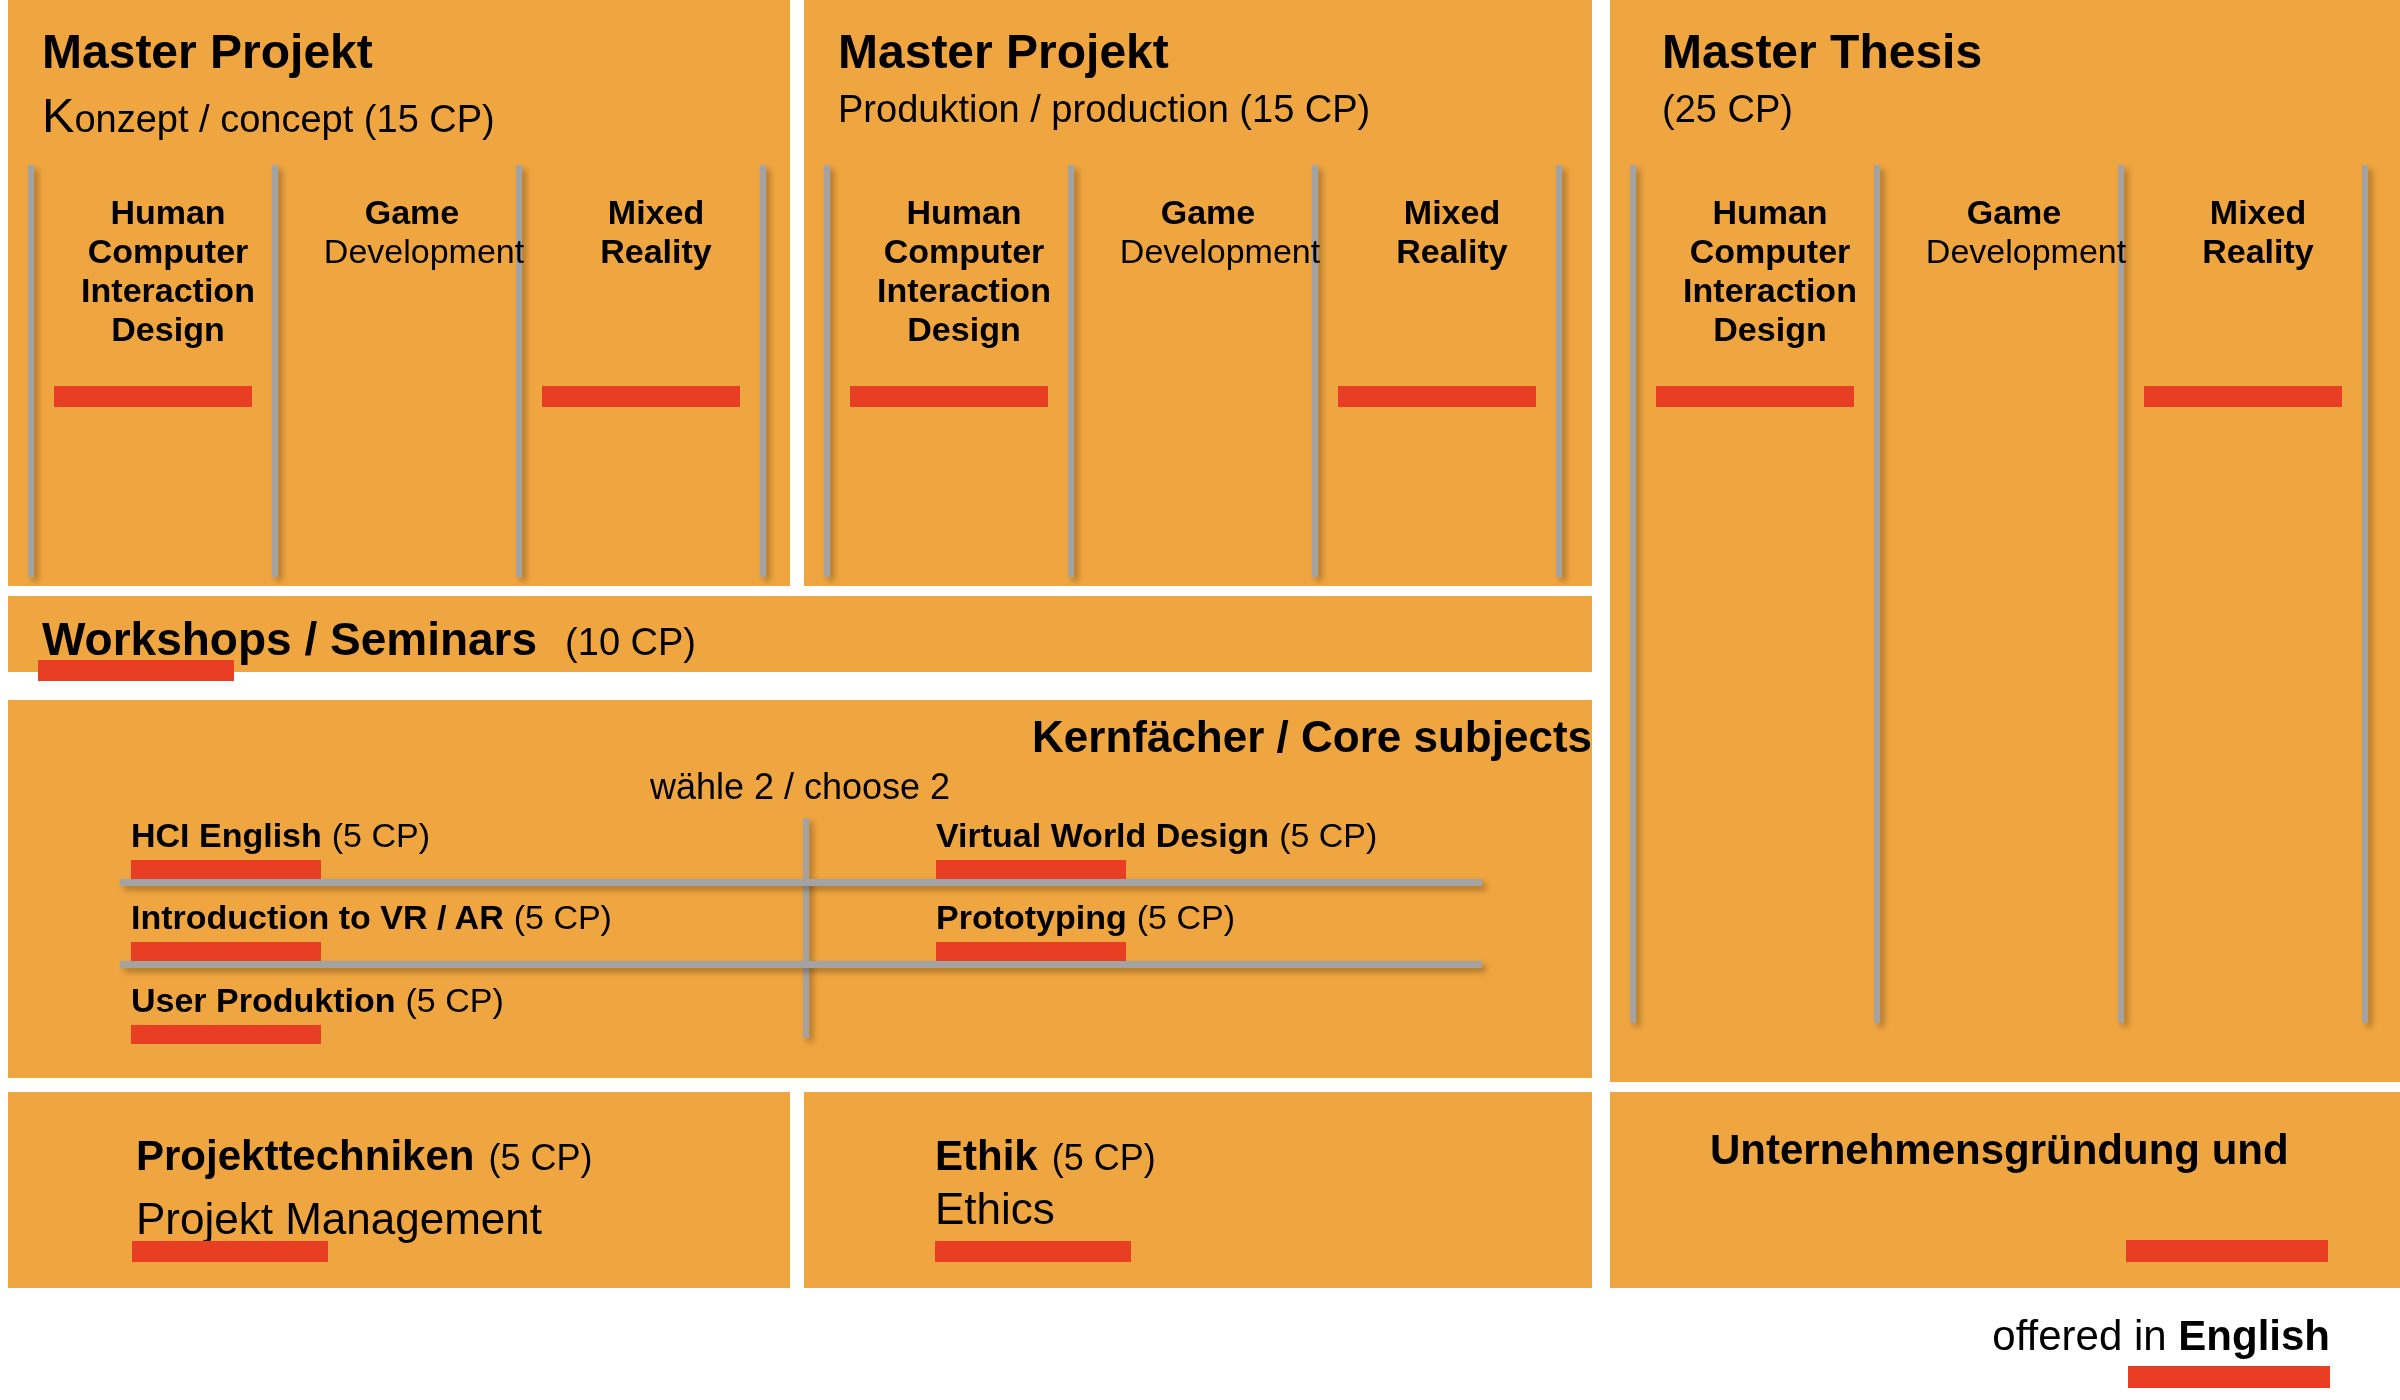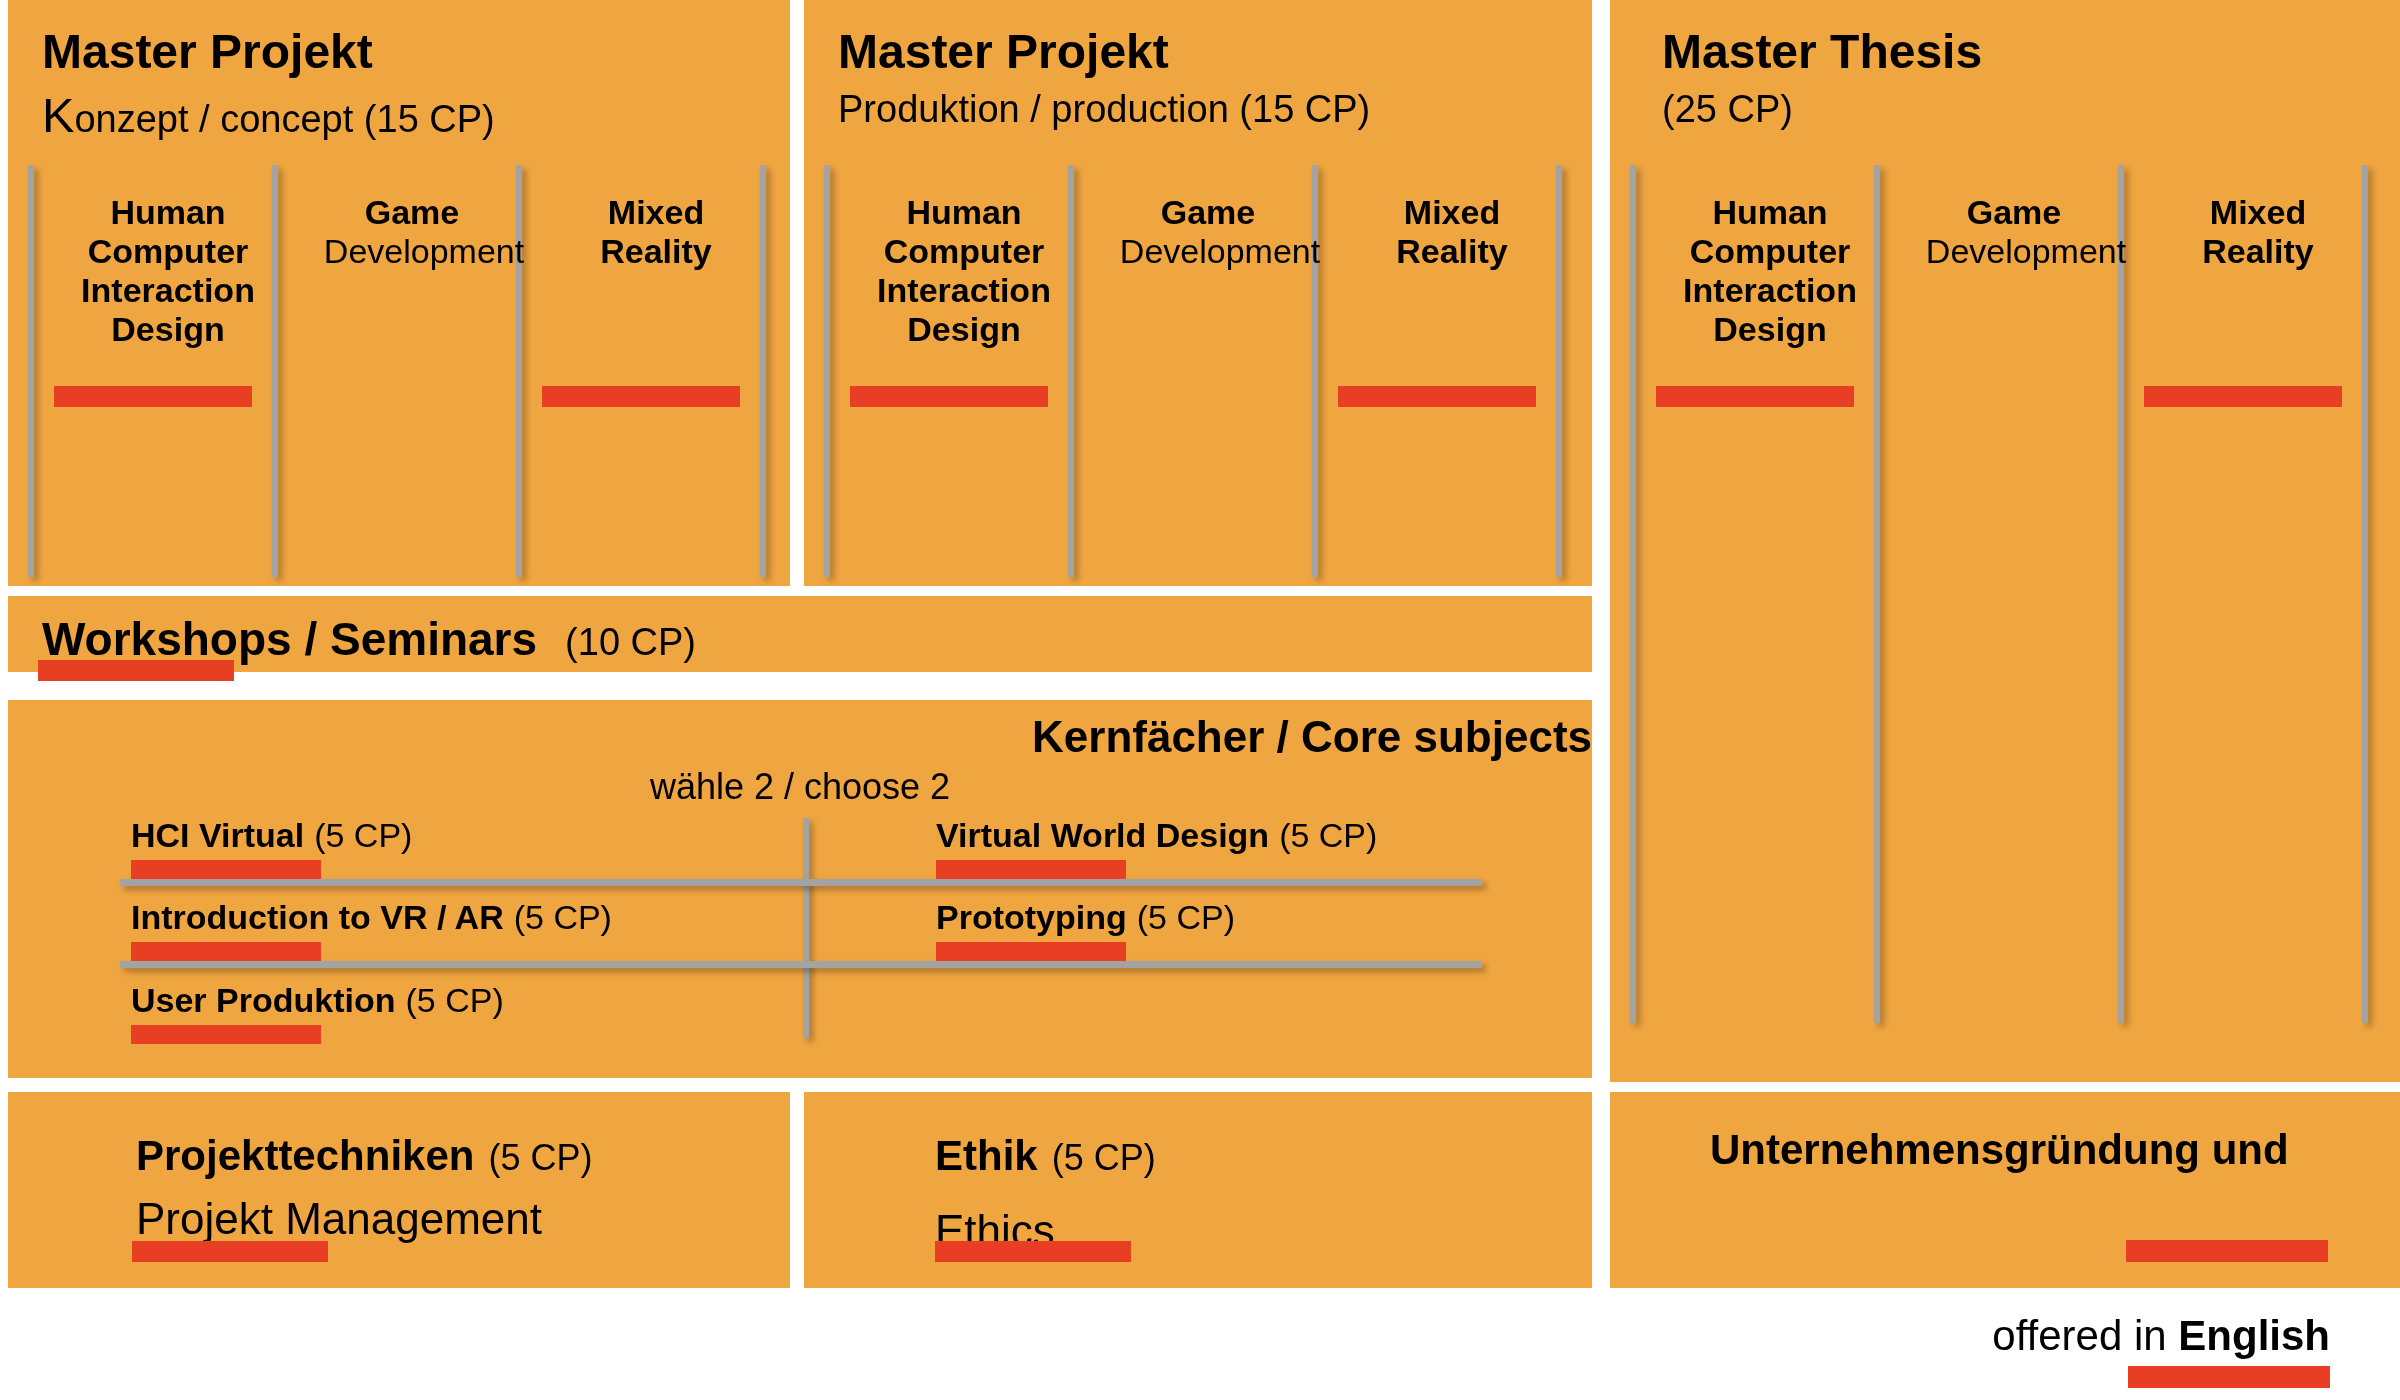--- a/index.html
+++ b/index.html
@@ -139,21 +139,21 @@
   </div>
 
   <div class="panel" style="left:8px; top:700px; width:1584px; height:378px;">
     <div class="core-title">Kernfächer / Core subjects</div>
     <div class="core-subtitle">wähle 2 / choose 2</div>
     <div class="vline" style="left:795px; top:118px; height:220px;"></div>
     <div class="hline" style="left:112px; top:179px; width:1362px;"></div>
     <div class="hline" style="left:112px; top:261px; width:1362px;"></div>
 
     <div class="core-item" style="left:123px; top:116px;">
-      <span class="nm">HCI Virtual</span><span class="cp">(5 CP)</span>
+      <span class="nm">HCI English</span><span class="cp">(5 CP)</span>
     </div>
     <div class="redbar core-bar" style="left:123px; top:160px;"></div>
 
     <div class="core-item" style="left:123px; top:198px;">
       <span class="nm">Introduction to VR / AR</span><span class="cp">(5 CP)</span>
     </div>
     <div class="redbar core-bar" style="left:123px; top:242px;"></div>
 
     <div class="core-item" style="left:123px; top:281px;">
       <span class="nm">User Produktion</span><span class="cp">(5 CP)</span>
@@ -176,21 +176,21 @@
       <span>Projekttechniken</span><span class="cp">(5 CP)</span>
     </div>
     <div class="b-sub" style="left:128px; top:102px;">Projekt Management</div>
     <div class="redbar" style="left:124px; top:149px; width:196px; height:21px;"></div>
   </div>
 
   <div class="panel" style="left:804px; top:1092px; width:788px; height:196px;">
     <div class="b-title" style="left:131px; top:40px;">
       <span>Ethik</span><span class="cp">(5 CP)</span>
     </div>
-    <div class="b-sub" style="left:131px; top:114px;">Ethics</div>
+    <div class="b-sub" style="left:131px; top:92px;">Ethics</div>
     <div class="redbar" style="left:131px; top:149px; width:196px; height:21px;"></div>
   </div>
 
   <div class="panel" style="left:1610px; top:1092px; width:790px; height:196px;">
     <div class="b-title" style="left:100px; top:34px;">Unternehmensgründung und</div>
     <div class="redbar" style="left:516px; top:148px; width:202px; height:22px;"></div>
   </div>
 
   <div class="legend">
     <span>offered in</span>&nbsp;<span class="em">English</span>

